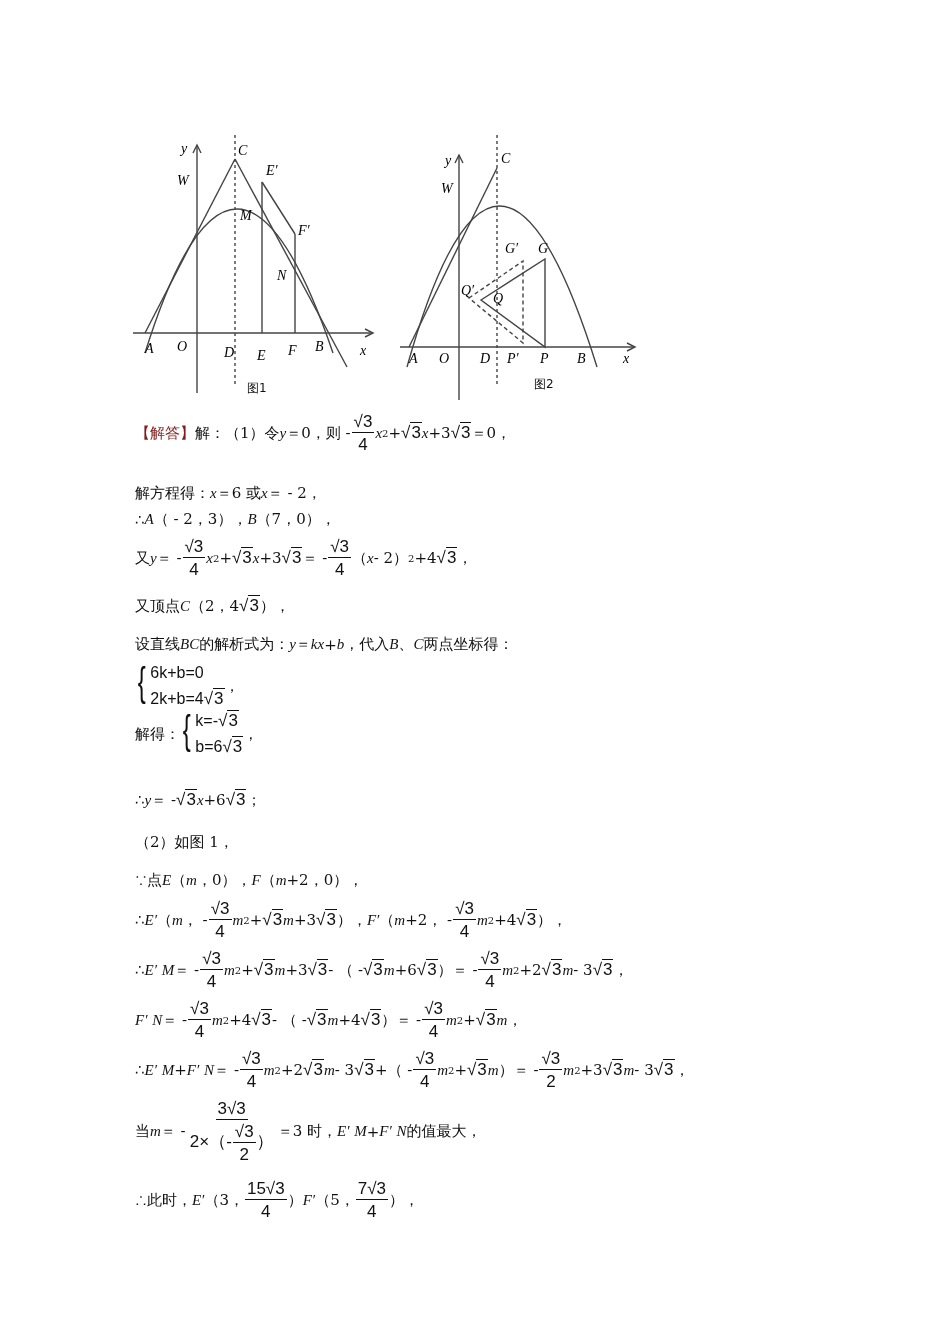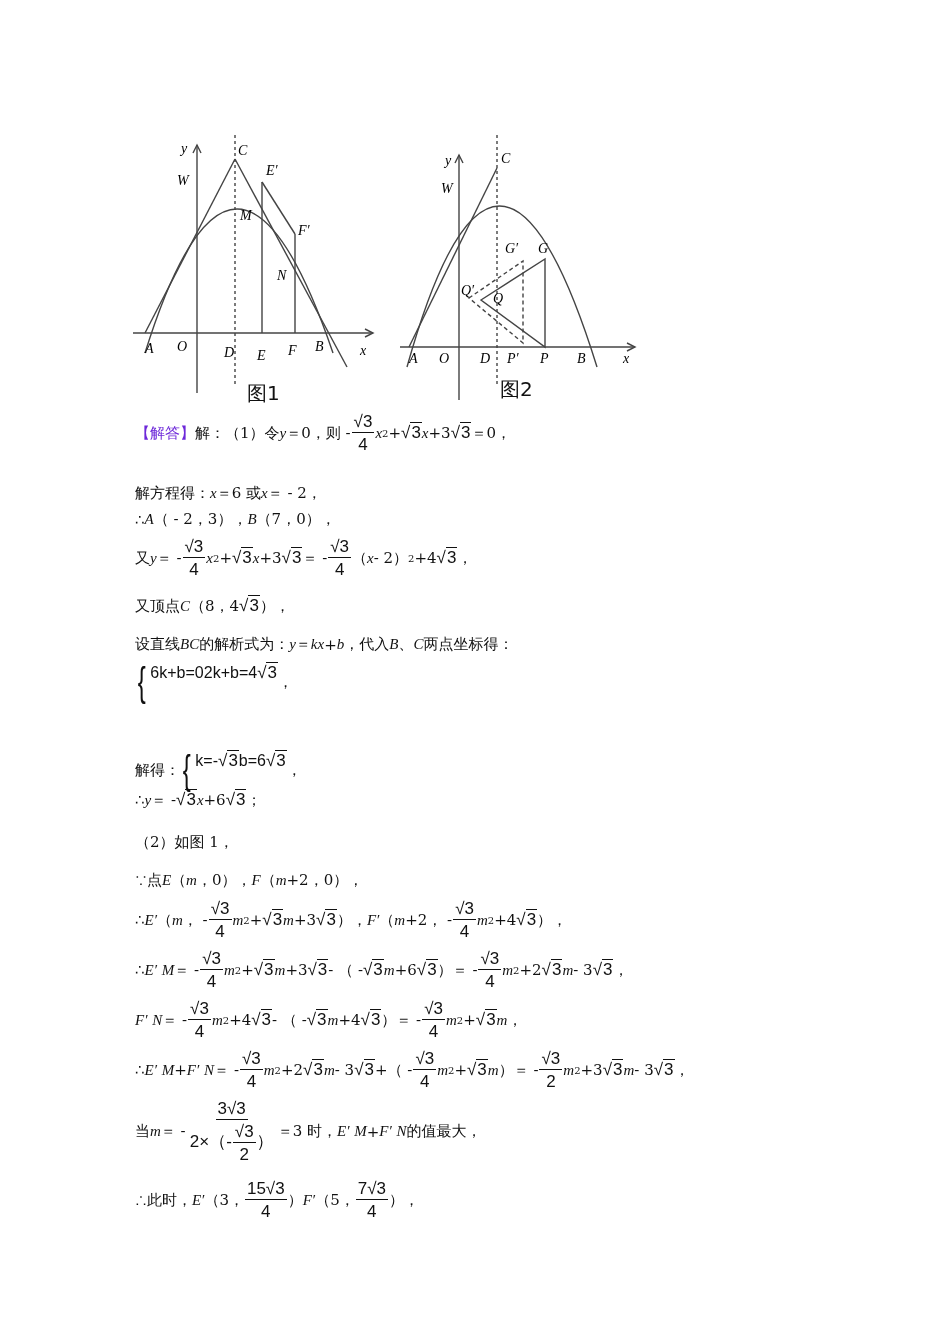--- a/index.html
+++ b/index.html
@@ -6,26 +6,26 @@
   body { width:950px; height:1344px; position:relative; overflow:hidden;
          font-family:"DejaVu Serif","Liberation Serif",serif; color:#111; font-size:15px; }
   .fig { position:absolute; }
   .line { position:absolute; left:135px; white-space:nowrap; display:flex; align-items:center; font-size:15px; }
   .i { font-style:italic; font-family:"Liberation Serif",serif; }
   .frac { display:inline-flex; flex-direction:column; align-items:center; vertical-align:middle; margin:0 1px; line-height:1; }
   .frac .num { border-bottom:1px solid #111; padding:0 2px 2px; font-family:"Liberation Sans",sans-serif; font-size:17px; }
   .frac .den { padding-top:3px; font-family:"Liberation Sans",sans-serif; font-size:17px; }
   .sqrt { font-family:"Liberation Sans",sans-serif; font-size:17px; }
   .sqrt .rad { border-top:1px solid #111; padding:0 1px; }
-  .blue { color:#6d28d9;text-align:center; }
+  .blue { color:#7f1d1d;text-align:center; }
   .sys { display:inline-flex; align-items:stretch; font-family:"Liberation Sans",sans-serif; font-size:16px; }
   .sys .brace { font-size:40px; line-height:44px; font-weight:100; margin-right:2px; transform:scaleX(0.6); }
-  .sys .rows { display:flex; flex-direction:row; justify-content:center; line-height:26px; }
+  .sys .rows { display:flex; flex-direction:column; justify-content:center; line-height:26px; }
   sup { font-size:10px; }
-  .cap { position:absolute; font-family:"DejaVu Sans",sans-serif; font-size:20px; }
+  .cap { position:absolute; font-family:"DejaVu Sans",sans-serif; font-size:12px; }
   svg text { font-family:"Liberation Serif",serif; font-style:italic; font-size:14px; }
 </style>
 </head>
 <body>
 
 <svg class="fig" style="left:125px;top:135px" width="265" height="270" viewBox="0 0 265 270">
   <g stroke="#444" fill="none" stroke-width="1.4">
     <line x1="8" y1="198" x2="248" y2="198"></line>
     <polyline points="240,194 248,198 240,202"></polyline>
     <line x1="72" y1="258" x2="72" y2="10"></line>
@@ -75,21 +75,21 @@
   <text x="66" y="160">Q′</text>
   <text x="98" y="168">Q</text>
   <text x="14" y="228">A</text>
   <text x="44" y="228">O</text>
   <text x="85" y="228">D</text>
   <text x="112" y="228">P′</text>
   <text x="145" y="228">P</text>
   <text x="182" y="228">B</text>
   <text x="228" y="228">x</text>
 </svg>
-<div class="cap" style="left:500px;top:376px">图2</div>
+<div class="cap" style="left:534px;top:376px">图2</div>
 
 <div class="line" style="top:413px">
   <span class="blue">【解答】</span>
   <span>解：（1）令 </span>
     <span class="i">y</span>
     <span>＝0，则 - </span>
   <span class="frac">
       <span class="num">√<span class="rad">3</span></span>
       <span class="den">4</span>
     </span>
@@ -144,21 +144,21 @@
     <span> - 2）</span>
     <sup>2</sup>
     <span>+4</span>
     <span class="sqrt">√<span class="rad">3</span></span>
     <span>，</span>
 </div>
 
 <div class="line" style="top:596px">
   <span>又顶点 </span>
     <span class="i">C</span>
-    <span>（8，4</span>
+    <span>（2，4</span>
     <span class="sqrt">√<span class="rad">3</span></span>
     <span>），</span>
 </div>
 
 <div class="line" style="top:635px">
   <span>设直线 </span>
     <span class="i">BC</span>
     <span> 的解析式为：</span>
     <span class="i">y</span>
     <span>＝</span>
@@ -176,21 +176,21 @@
   <span class="sys">
       <span class="brace">{</span>
       <span class="rows">
         <span>6k+b=0</span>
         <span><span>2k+b=4</span><span class="sqrt">√<span class="rad">3</span></span></span>
       </span>
     </span>
     <span>，</span>
 </div>
 
-<div class="line" style="top:748px">
+<div class="line" style="top:708px">
   <span>解得：</span>
   <span class="sys">
       <span class="brace">{</span>
       <span class="rows">
         <span><span>k=-</span><span class="sqrt">√<span class="rad">3</span></span></span>
         <span><span>b=6</span><span class="sqrt">√<span class="rad">3</span></span></span>
       </span>
     </span>
     <span>，</span>
 </div>

